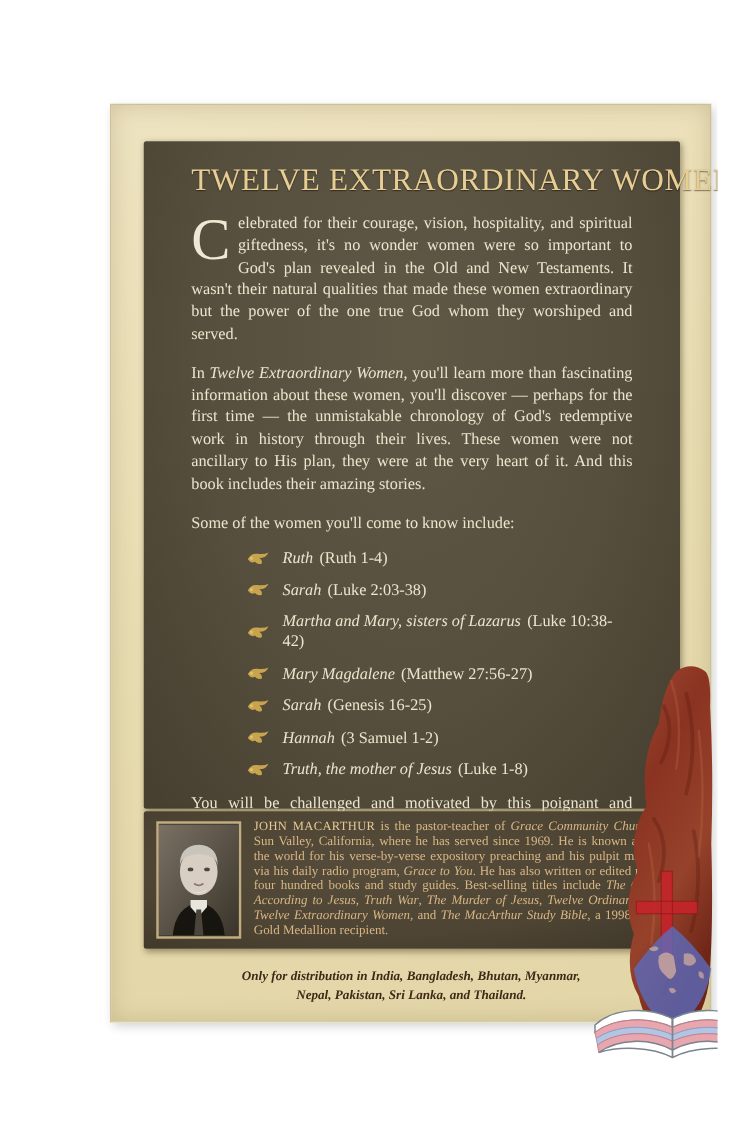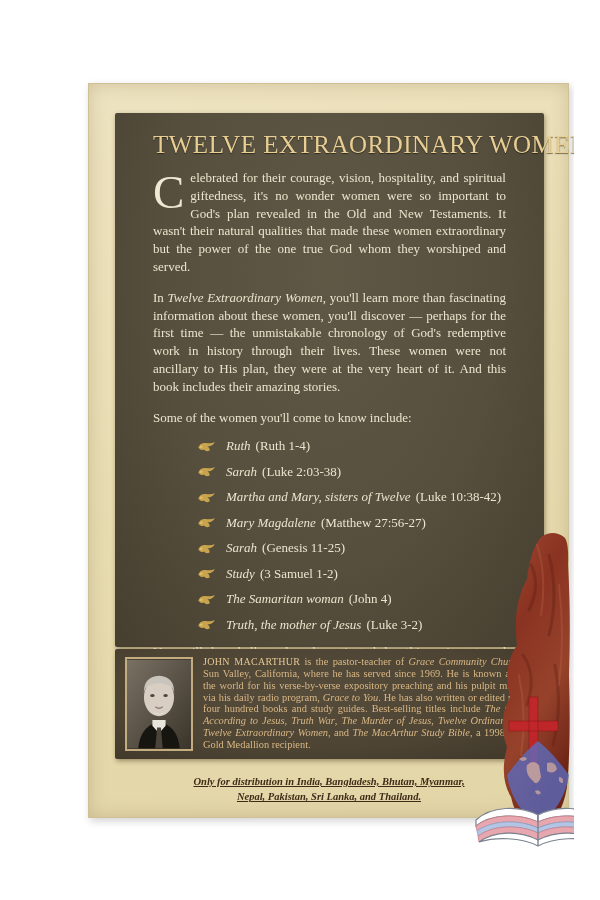--- a/index.html
+++ b/index.html
@@ -54,21 +54,21 @@
   .author-photo svg { display:block; width:100%; height:100%; }
   .author-bio {
     position:absolute; left:88px; right:10px; top:7px;
     font-size:10.4px; line-height:1.14; text-align:justify; color:#d9b784;
   }
   .author-bio .author-name { font-weight:normal; font-size:10px; color:#e5c893; letter-spacing:.3px; }
   
   .distribution {
     position:absolute; left:90px; top:690px; width:300px;
     text-align:center; font-style:italic; font-weight:bold;
-    font-size:10.5px; line-height:1.45; color:#3f2a17;text-decoration:underline;
+    font-size:10.5px; line-height:1.45; color:#3f2a17;
   }
   
   .cover-art { position:absolute; left:445px; top:525px; width:140px; height:335px; }
   .cover-art svg { display:block; width:140px; height:335px; }
 </style>
 </head>
 <body>
 
 <svg width="0" height="0" style="position:absolute">
   <defs>
@@ -108,61 +108,53 @@
                 </svg>
               </span>
             <span><span class="w-name">Sarah</span><span class="w-ref">(Luke 2:03-38)</span></span>
           </li>
           <li>
             <span class="bullet">
                 <svg viewBox="0 0 20 12">
                   <use href="#fleuron"></use>
                 </svg>
               </span>
-            <span><span class="w-name">Martha and Mary, sisters of Twelve</span><span class="w-ref">(Luke 10:38-42)</span></span>
+            <span><span class="w-name">Martha and Mary, sisters of Lazarus</span><span class="w-ref">(Luke 10:38-42)</span></span>
           </li>
           <li>
             <span class="bullet">
                 <svg viewBox="0 0 20 12">
                   <use href="#fleuron"></use>
                 </svg>
               </span>
             <span><span class="w-name">Mary Magdalene</span><span class="w-ref">(Matthew 27:56-27)</span></span>
           </li>
           <li>
             <span class="bullet">
                 <svg viewBox="0 0 20 12">
                   <use href="#fleuron"></use>
                 </svg>
               </span>
-            <span><span class="w-name">Sarah</span><span class="w-ref">(Genesis 11-25)</span></span>
-          </li>
-          <li>
-            <span class="bullet">
-                <svg viewBox="0 0 20 12">
-                  <use href="#fleuron"></use>
-                </svg>
-              </span>
-            <span><span class="w-name">Study</span><span class="w-ref">(3 Samuel 1-2)</span></span>
-          </li>
-          <li>
-            <span class="bullet">
-                <svg viewBox="0 0 20 12">
-                  <use href="#fleuron"></use>
-                </svg>
-              </span>
-            <span><span class="w-name">The Samaritan woman</span><span class="w-ref">(John 4)</span></span>
-          </li>
-          <li>
-            <span class="bullet">
-                <svg viewBox="0 0 20 12">
-                  <use href="#fleuron"></use>
-                </svg>
-              </span>
-            <span><span class="w-name">Truth, the mother of Jesus</span><span class="w-ref">(Luke 3-2)</span></span>
+            <span><span class="w-name">Sarah</span><span class="w-ref">(Genesis 16-25)</span></span>
+          </li>
+          <li>
+            <span class="bullet">
+                <svg viewBox="0 0 20 12">
+                  <use href="#fleuron"></use>
+                </svg>
+              </span>
+            <span><span class="w-name">Hannah</span><span class="w-ref">(3 Samuel 1-2)</span></span>
+          </li>
+          <li>
+            <span class="bullet">
+                <svg viewBox="0 0 20 12">
+                  <use href="#fleuron"></use>
+                </svg>
+              </span>
+            <span><span class="w-name">Truth, the mother of Jesus</span><span class="w-ref">(Luke 1-8)</span></span>
           </li>
         </ul>
 
         <p class="body-text">You will be challenged and motivated by this poignant and personal look into the lives of some of the Bible's most faithful women.  Their struggles and temptations are the same trials faced by all believers in all ages.  And the God to whom they were so committed is the same God who continues to mold and use ordinary people today.</p>
       </div>
     </div>
 
     <div class="author-panel">
       <div class="author-photo">
         <svg viewBox="0 0 68 94">

